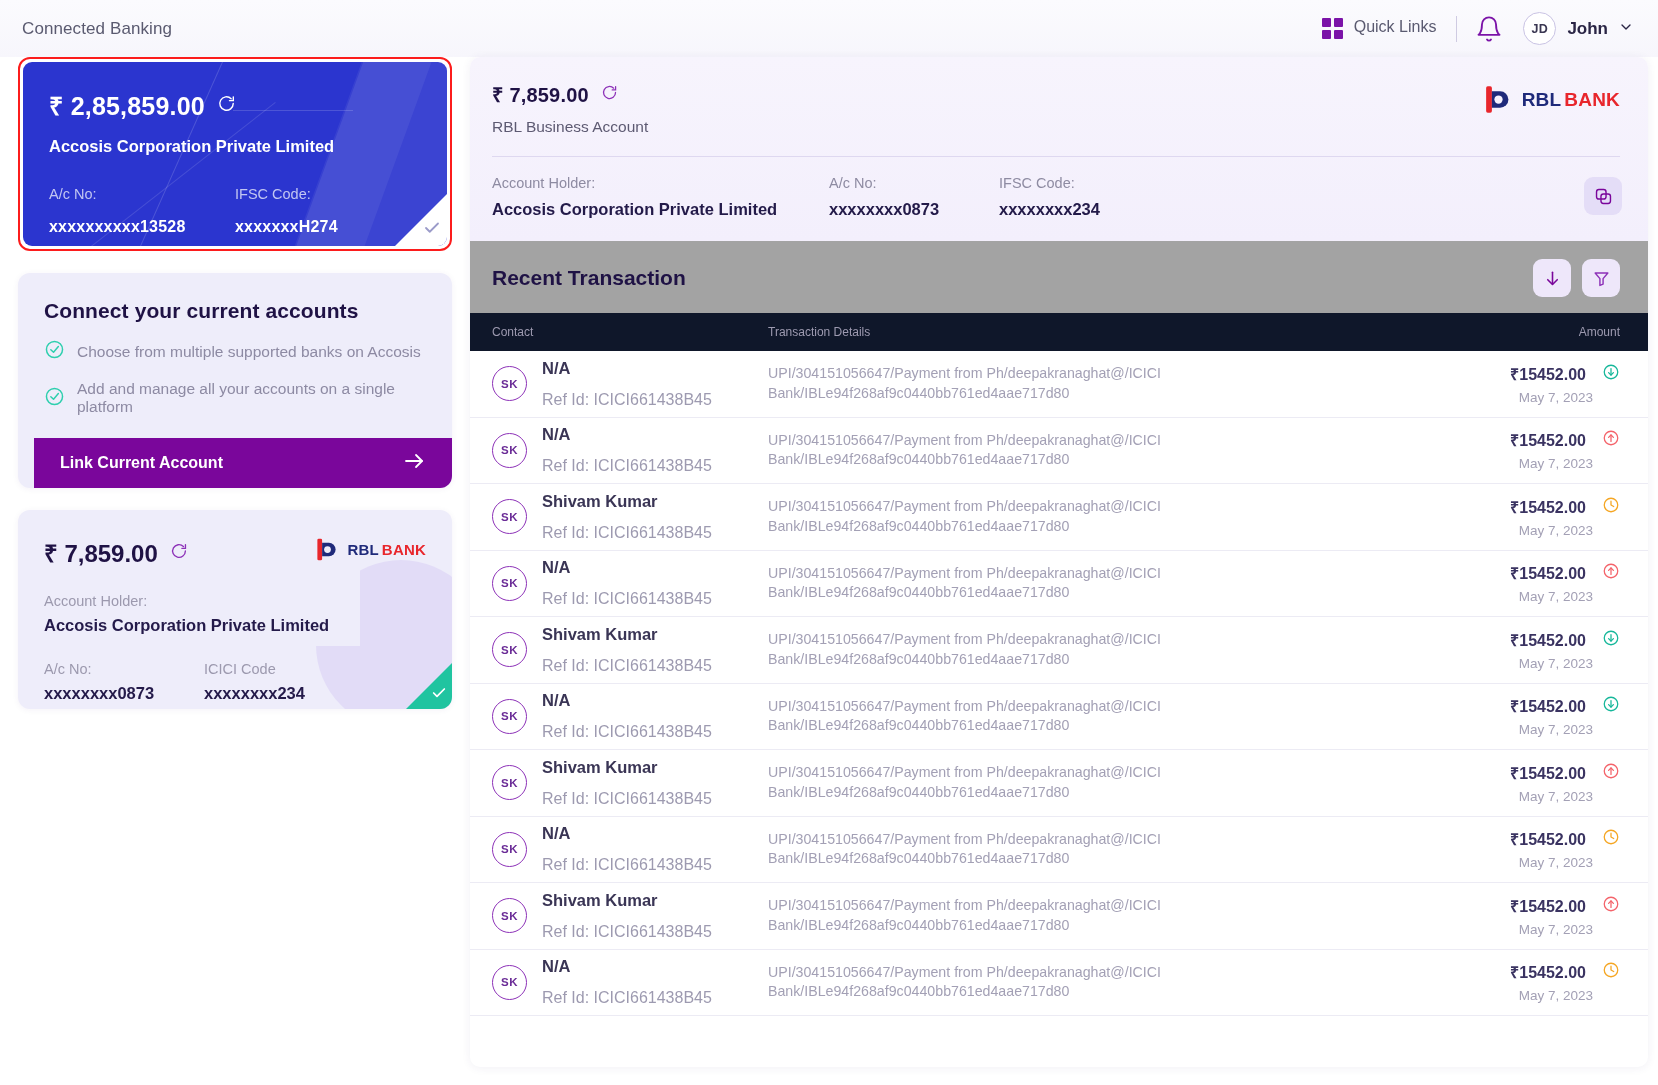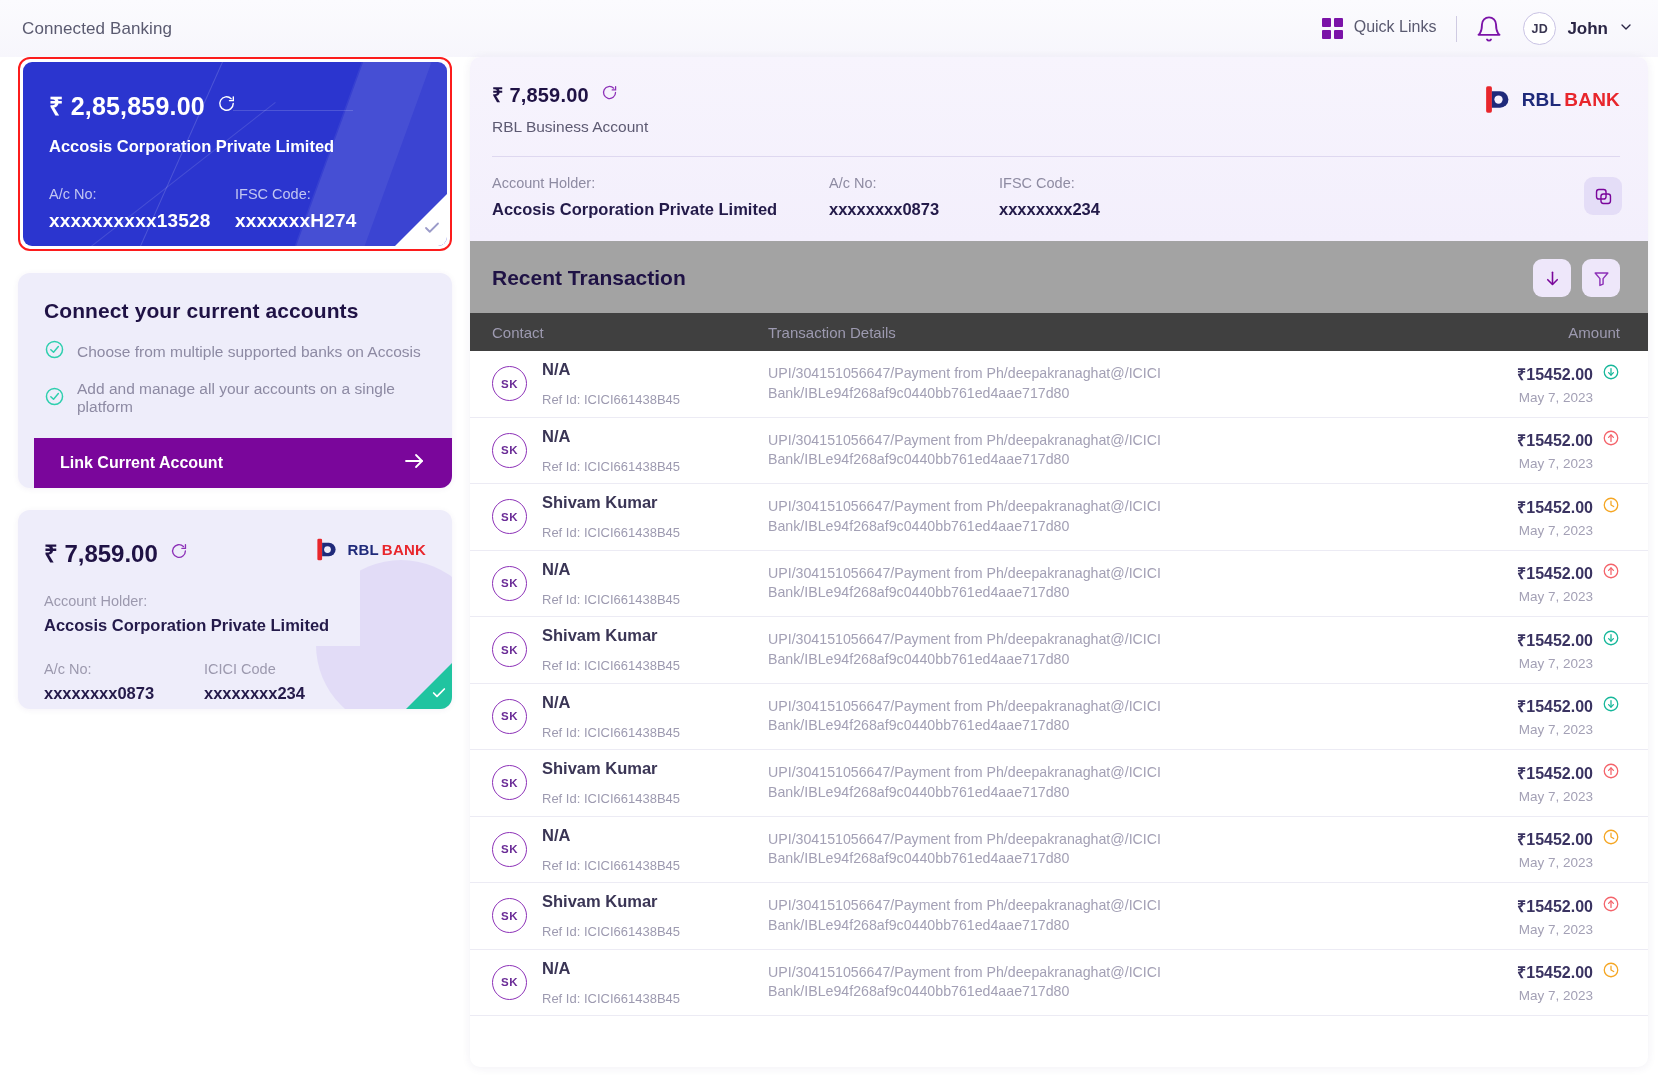--- a/index.html
+++ b/index.html
@@ -73,21 +73,21 @@
   .deco-line-c {
     left: 210px; top: 48px; width: 120px; height: 1px;
     background: rgba(255,255,255,.16); transform: rotate(0deg);
   }
   .bal-row { display: flex; align-items: center; gap: 12px; }
   .bal-amt-blue { font-size: 25px; font-weight: 700; letter-spacing: .2px; }
   .acct-holder-blue { margin-top: 15px; font-size: 16.5px; font-weight: 600; }
   .kv-row { display: flex; margin-top: 30px; }
   .kv { width: 195px; }
   .kv-label-blue { font-size: 14.5px; color: #c2c6f2; }
-  .kv-val-blue { font-size: 19px; font-weight: 700; margin-top: 8px; letter-spacing: .2px; }
+  .kv-val-blue { font-size: 16px; font-weight: 700; margin-top: 16px; letter-spacing: .2px; }
   .corner-check-white {
     position: absolute; right: 0; bottom: 0; width: 0; height: 0;
     border-left: 52px solid transparent; border-bottom: 52px solid #ffffff;
   }
   .corner-check-glyph {
     position: absolute; right: 6px; bottom: 5px; z-index: 3;
   }
 
   
   .connect-card {
@@ -157,42 +157,42 @@
     display: flex; align-items: center; justify-content: space-between;
     padding: 18px 28px 16px 22px; background: #a3a3a3;
   }
   .rt-title { font-size: 21px; font-weight: 700; color: #1f1245; }
   .rt-actions { display: flex; gap: 11px; }
   .icon-btn {
     width: 38px; height: 38px; border-radius: 9px; background: #eee7fa;
     display: flex; align-items: center; justify-content: center; cursor: pointer;
   }
   .tbl-head {
-    display: flex; align-items: center; background: #404040;
-    height: 38px; padding: 0 28px 0 22px; color: #9d9ab0; font-size: 15px;
+    display: flex; align-items: center; background: #0f172a;
+    height: 38px; padding: 0 28px 0 22px; color: #9d9ab0; font-size: 12px;
   }
   .col-contact { width: 276px; }
   .col-details { flex: 1; }
   .col-amount { width: 175px; text-align: right; }
 
   .txn-row {
     display: flex; align-items: center; padding: 0 28px 0 22px;
     height: 66.5px; border-bottom: 1px solid #ecebf4; background: #fff;
   }
   .txn-contact { width: 276px; display: flex; align-items: center; gap: 15px; }
   .txn-avatar {
     width: 35px; height: 35px; border-radius: 50%; border: 1.3px solid #8d32b8;
     display: flex; align-items: center; justify-content: center; flex: 0 0 auto;
     font-size: 11.5px; color: #6a2b96; font-weight: 600; letter-spacing: .4px;
   }
   .txn-name { font-size: 16.5px; font-weight: 700; color: #3a3555; }
-  .txn-ref { font-size: 13px; color: #9d9ab0; margin-top: 13px; }
+  .txn-ref { font-size: 16px; color: #9d9ab0; margin-top: 13px; }
   .txn-details { flex: 1; font-size: 14.2px; color: #a3a0b5; line-height: 1.37; padding-right: 24px; }
   .txn-amt-wrap { width: 175px; text-align: right; }
-  .txn-amt-line { display: flex; align-items: center; justify-content: flex-end; gap: 9px; }
+  .txn-amt-line { display: flex; align-items: center; justify-content: flex-end; gap: 16px; }
   .txn-amt { font-size: 16px; font-weight: 700; color: #3a3361; }
   .txn-date { font-size: 13.5px; color: #a3a0b5; margin-top: 5px; padding-right: 27px; }
 </style>
 </head>
 <body>
 
 <div class="topbar">
   <div class="topbar-title">Connected Banking</div>
   <div class="topbar-right">
     <div class="quicklinks">

